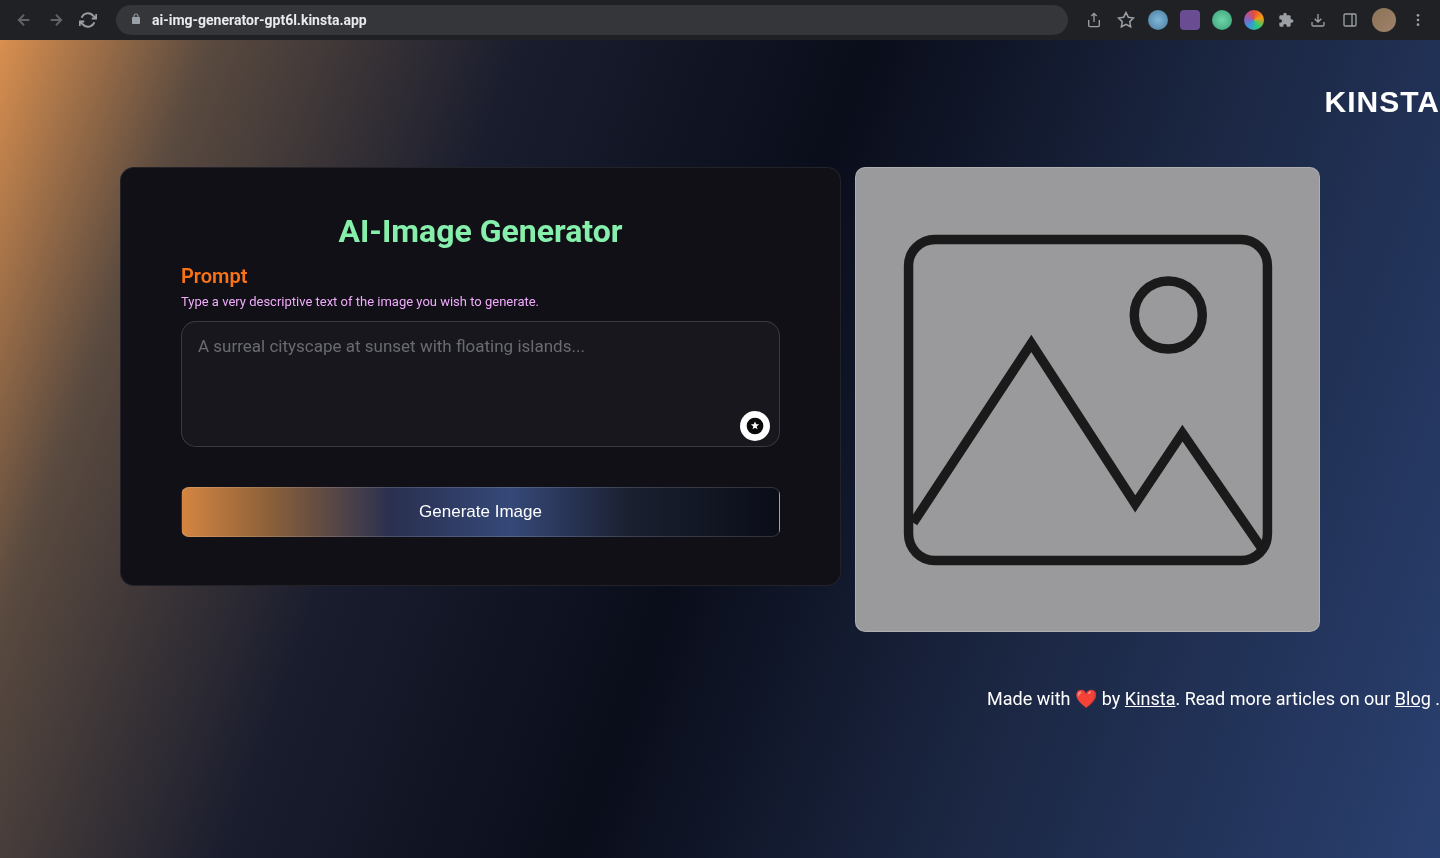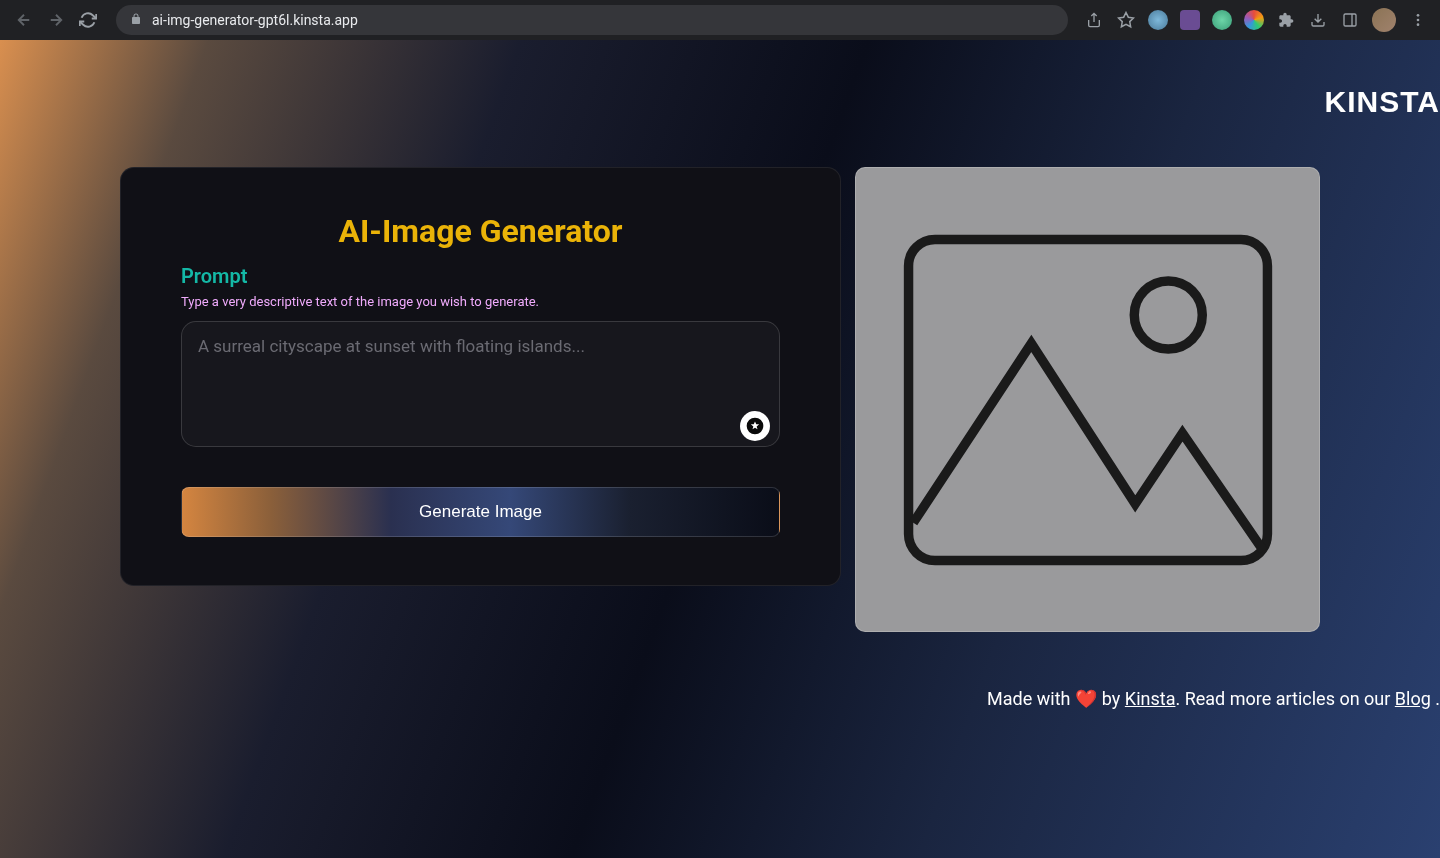--- a/index.html
+++ b/index.html
@@ -17,20 +17,21 @@
     }
 
     
     .browser-chrome {
       display: flex;
       align-items: center;
       height: 40px;
       background: #202124;
       padding: 0 12px;
       gap: 8px;
+      font-weight: bold;
     }
 
     .nav-buttons {
       display: flex;
       gap: 8px;
       align-items: center;
     }
 
     .nav-btn {
       width: 24px;
@@ -126,38 +127,38 @@
 
     .form-card {
       flex: 1;
       background: #101016;
       border-radius: 14px;
       padding: 44px 60px 48px 60px;
       border: 1px solid rgba(255,255,255,0.08);
     }
 
     .card-title {
-      color: #eab308;
+      color: #86efac;
       font-size: 32px;
       font-weight: 700;
       text-align: center;
       margin-bottom: 14px;
     }
 
     .card-subtitle {
       color: #9a9aa0;
       font-size: 16px;
       text-align: center;
       line-height: 1.5;
       margin-bottom: 36px;
       padding: 0 20px;
     }
 
     .prompt-label {
-      color: #14b8a6;
+      color: #f97316;
       font-size: 20px;
       font-weight: 600;
       margin-bottom: 6px;
     }
 
     .prompt-hint {
       color: #f0abfc;
       font-size: 13px;
       margin-bottom: 12px;
     }

